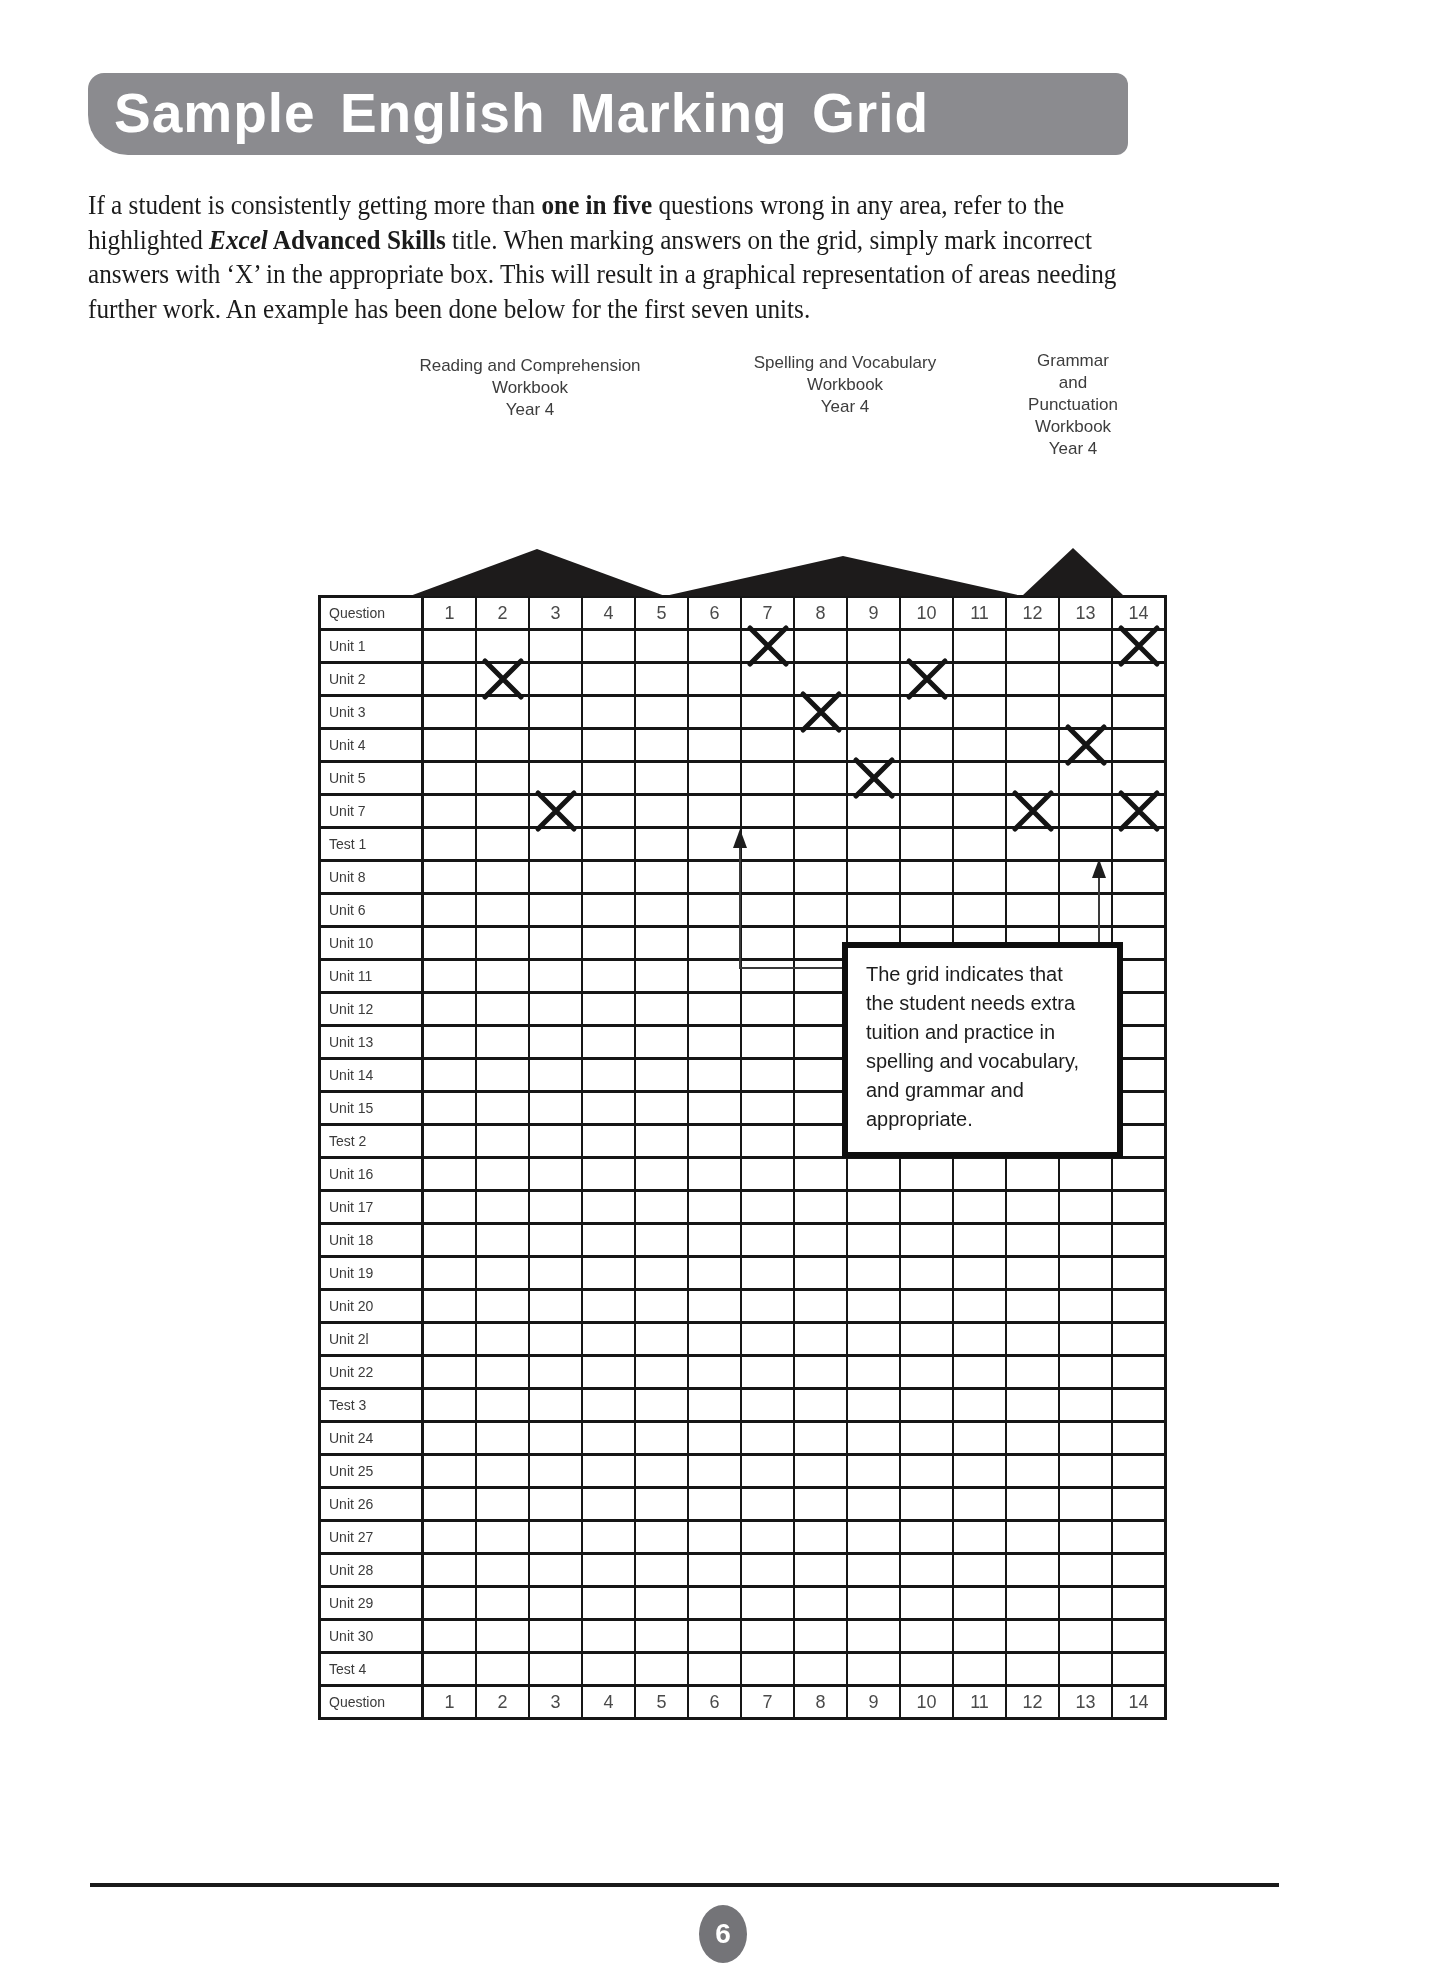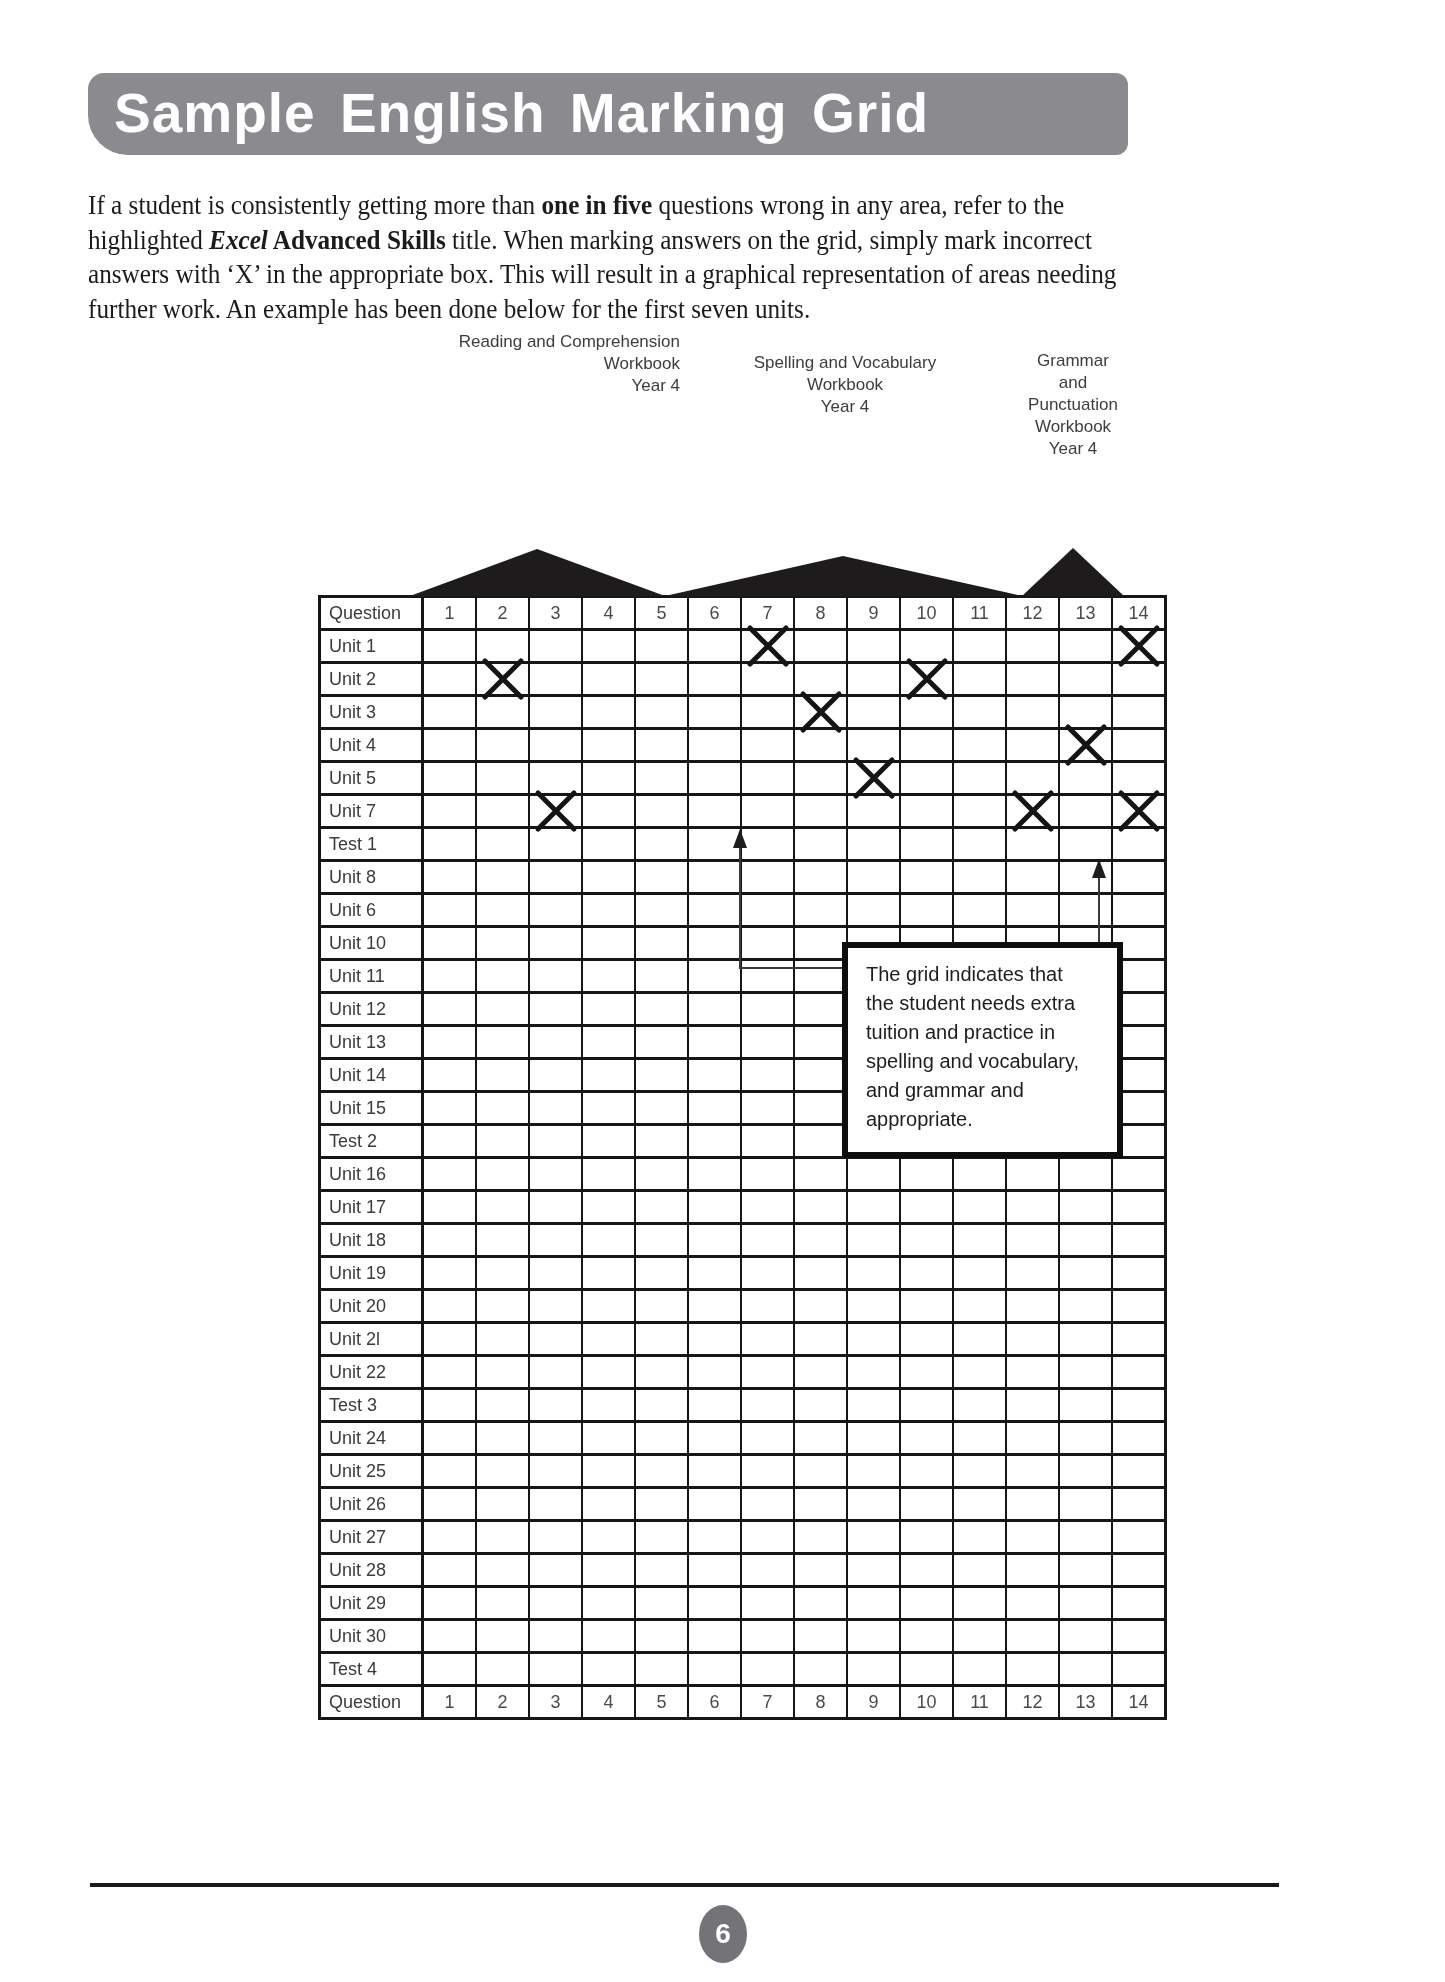--- a/index.html
+++ b/index.html
@@ -13,38 +13,38 @@
   .banner h1{margin:0;padding:0 0 0 26px;line-height:80px;font-size:55px;font-weight:800;
              color:#ffffff;letter-spacing:1px;word-spacing:8px;}
 
   
   .intro{position:absolute;left:88px;top:188px;width:1520px;margin:0;
          font-family:"Liberation Serif",serif;font-size:28px;line-height:34.5px;
          color:#1b1b1b;transform:scaleX(0.90);transform-origin:left top;white-space:nowrap;}
 
   
   .wb-label{position:absolute;text-align:center;font-size:17px;line-height:22px;color:#3d3d3d;}
-  .wb1{left:380px;top:331px;width:300px;text-align:right;}
+  .wb1{left:380px;top:355px;width:300px;}
   .wb2{left:695px;top:352px;width:300px;}
   .wb3{left:973px;top:350px;width:200px;}
 
   
   .overlay{position:absolute;left:0;top:0;width:1445px;height:1982px;z-index:3;pointer-events:none;}
   .overlay polygon.tri{fill:#1d1b1b;}
   .overlay .arrow polyline,.overlay .arrow line{fill:none;stroke:#3a3a3a;stroke-width:2;}
   .overlay .arrow polygon{fill:#1d1d1d;}
 
   
   table.grid{position:absolute;left:318px;top:595px;width:806px;z-index:1;
              border-collapse:collapse;table-layout:fixed;background:#ffffff;
              border:3px solid #161616;}
   table.grid tr{height:33px;}
   table.grid th,table.grid td{border:2px solid #161616;border-top-width:3px;border-bottom-width:3px;
              padding:0;font-weight:normal;position:relative;overflow:visible;}
-  table.grid .rlabel{width:92px;text-align:left;padding-left:8px;font-size:18px;color:#3b3b3b;
+  table.grid .rlabel{width:92px;text-align:left;padding-left:8px;font-size:14px;color:#3b3b3b;
              border-right-width:3px;white-space:nowrap;}
   table.grid .colnum{width:51px;text-align:center;font-size:18px;color:#4a4a4a;}
   svg.xmark{position:absolute;left:50%;top:50%;width:46px;height:44px;
             transform:translate(-50%,-50%);overflow:visible;z-index:2;}
   svg.xmark path{stroke:#141414;stroke-width:5;stroke-linecap:round;fill:none;}
 
   
   .callout{position:absolute;left:842px;top:942px;width:281px;height:216px;box-sizing:border-box;
            background:#ffffff;border:6px solid #0e0e0e;z-index:4;
            padding:12px 0 0 18px;}

